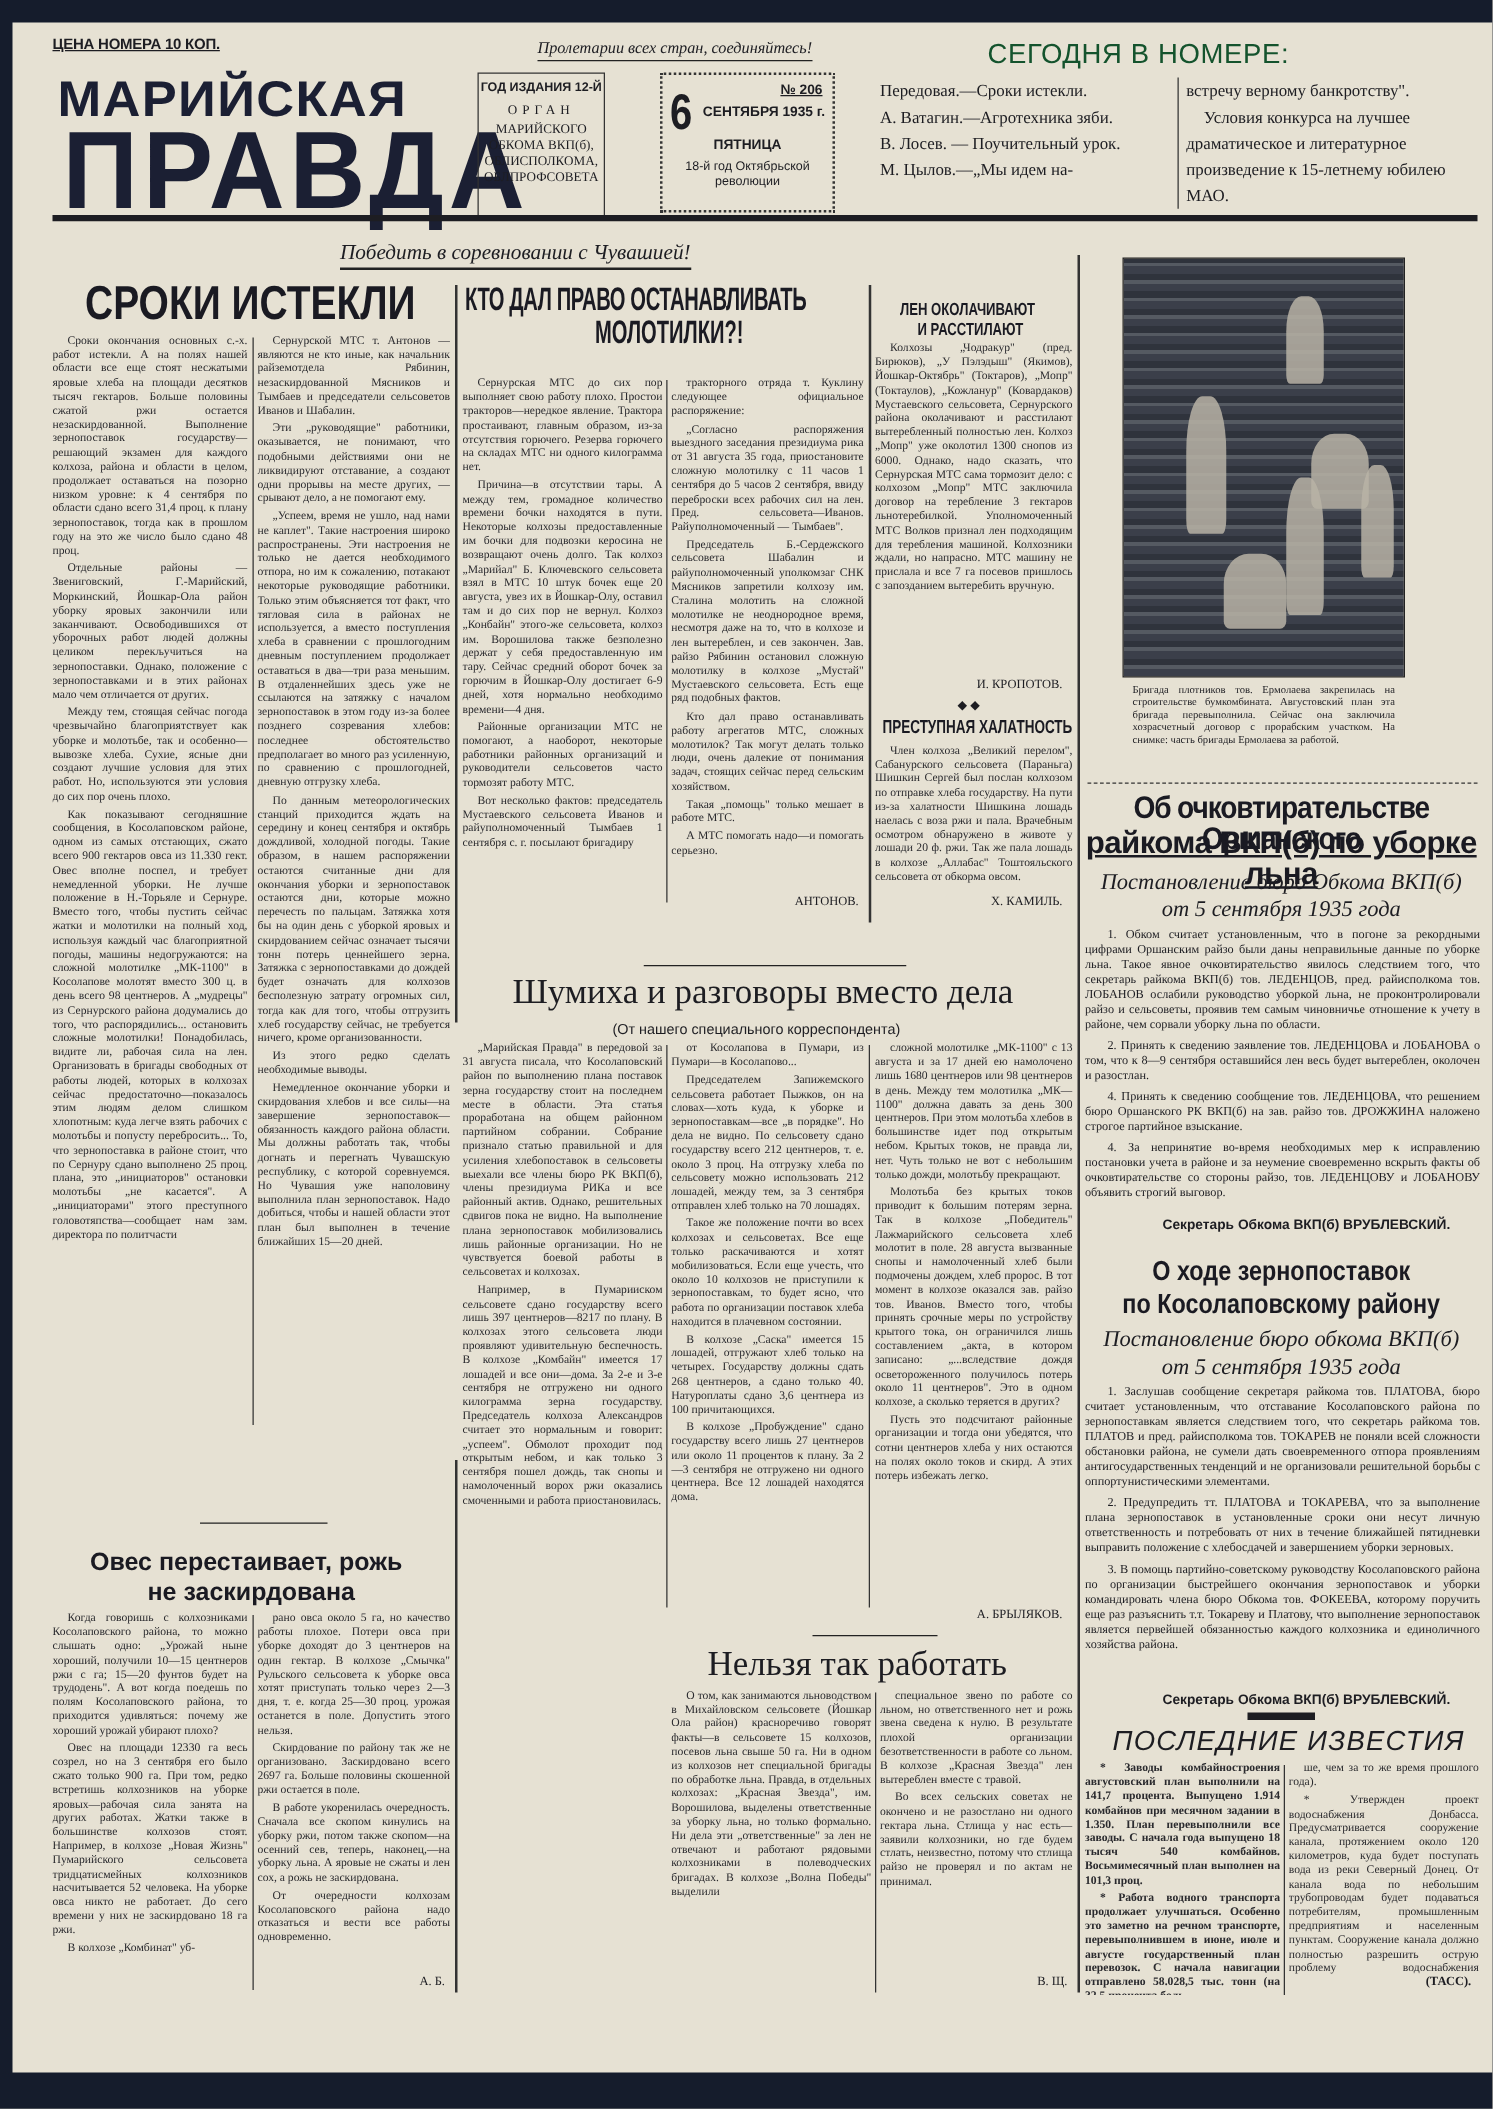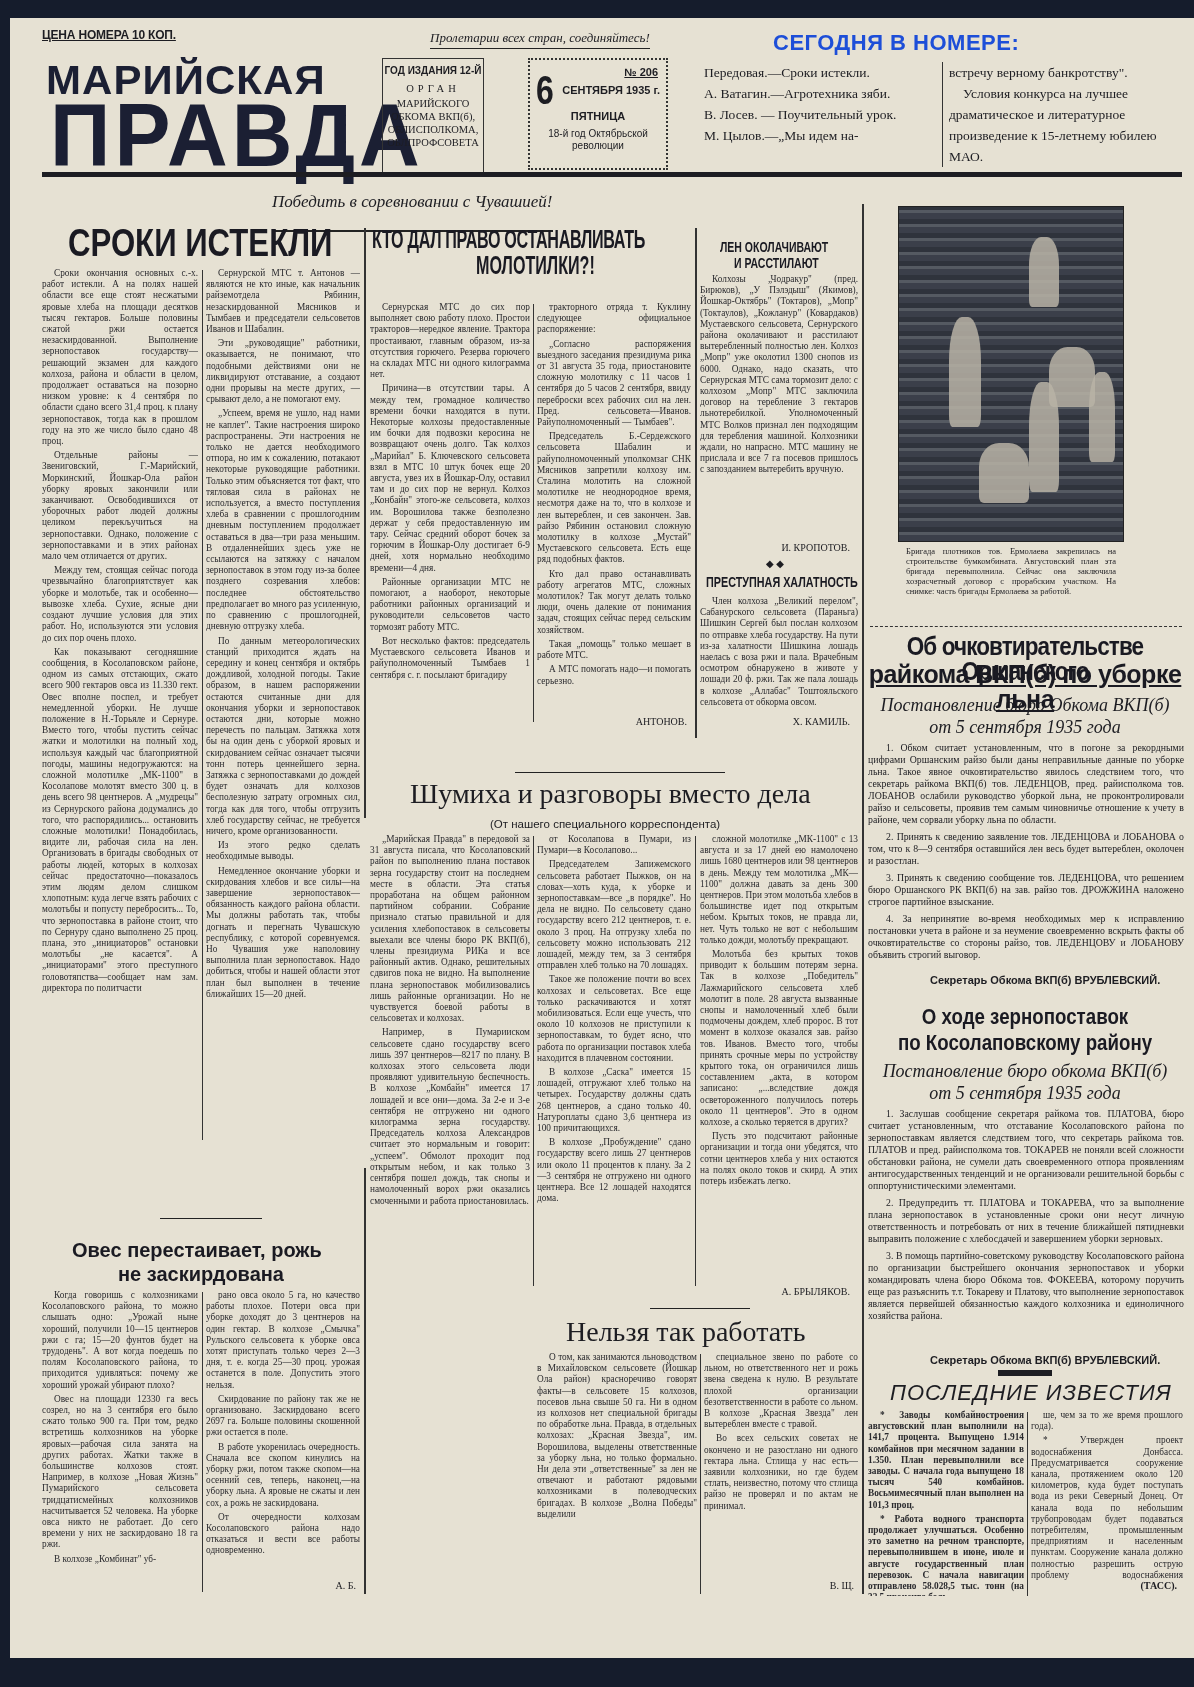--- a/index.html
+++ b/index.html
@@ -14,26 +14,26 @@
   .mast2{left:40px;top:76px;font-size:84px;font-weight:900;font-family:"Liberation Sans",sans-serif;letter-spacing:4px;color:#1b1f33;line-height:1;transform:scaleY(1.05);}
   .organ{left:372px;top:40px;width:100px;height:108px;border:1.5px solid #333;text-align:center;font-size:10.5px;line-height:1.25;padding-top:6px;}
   .organ .y{font-weight:bold;font-size:10px;}
   .organ .o{letter-spacing:4px;margin:4px 0 2px;}
   .datebox{left:518px;top:40px;width:136px;height:108px;border:2px dotted #333;text-align:center;}
   .datebox .d{position:absolute;left:6px;top:8px;font-size:40px;font-weight:bold;font-family:"Liberation Sans",sans-serif;transform:scaleX(0.8);transform-origin:left;}
   .datebox .n{position:absolute;right:8px;top:6px;font-size:11px;font-weight:bold;text-decoration:underline;font-family:"Liberation Sans",sans-serif;}
   .datebox .m{position:absolute;right:6px;top:24px;font-size:11px;font-weight:bold;font-family:"Liberation Sans",sans-serif;}
   .datebox .w{position:absolute;left:0;right:0;top:50px;font-size:11px;font-weight:bold;font-family:"Liberation Sans",sans-serif;}
   .datebox .r{position:absolute;left:0;right:0;top:68px;font-size:10px;line-height:1.2;font-family:"Liberation Sans",sans-serif;}
-  .today-title{left:763px;top:12px;font-size:22px;font-weight:700;font-family:"Liberation Sans",sans-serif;letter-spacing:0.5px;color:#1d4ed8;}
+  .today-title{left:780px;top:12px;font-size:22px;font-weight:400;font-family:"Liberation Sans",sans-serif;letter-spacing:0.5px;color:#14532d;}
   .today{left:694px;top:44px;width:480px;font-size:13.5px;line-height:21px;}
   .today .col{position:absolute;top:0;width:226px;}
   .today .c2{left:238px;border-left:1.5px solid #333;padding-left:6px;}
   .rule{background:#1d1d22;height:5px;}
-  .motto{left:262px;top:174px;font-size:17px;font-style:italic;border-bottom:2px solid #222;padding-bottom:18px;}
+  .motto{left:262px;top:174px;font-size:17px;font-style:italic;border-bottom:2px solid #222;padding-bottom:2px;}
   .vline{background:#333;width:1.5px;}
   .h1{font-family:"Liberation Sans",sans-serif;font-weight:bold;color:#1a1a22;line-height:1;white-space:nowrap;}
   .body{font-size:9.3px;line-height:11.2px;text-align:justify;color:#2a2a2e;overflow:hidden;}
   .body p{margin:0 0 3px 0;text-indent:12px;}
   .sign{font-size:10px;text-align:right;font-weight:bold;}
   .photo{left:888px;top:188px;width:224px;height:334px;background:
     repeating-linear-gradient(0deg,#3b3f4a 0 6px,#555a62 6px 9px,#2f333c 9px 14px);
     border:1px solid #222;}
   .photo .fig{position:absolute;border-radius:40% 40% 10% 10%;background:#b8b3a6;opacity:.85;}
   .caption{left:896px;top:528px;width:210px;font-size:8.5px;line-height:10px;text-align:justify;}
@@ -207,21 +207,21 @@
   <div class="abs caption">Бригада плотников тов. Ермолаева закрепилась на строительстве бумкомбината. Августовский план эта бригада перевыполнила. Сейчас она заключила хозрасчетный договор с прорабским участком. На снимке: часть бригады Ермолаева за работой.</div>
   <div class="abs wavy" style="left:860px;top:608px;width:312px;"></div>
 
   <div class="abs decree-title" style="left:856px;top:616px;width:318px;font-size:25px;transform:scaleX(0.9);transform-origin:center;letter-spacing:-1px;">Об очковтирательстве Оршанского</div>
   <div class="abs decree-title" style="left:856px;top:644px;width:318px;font-size:25px;letter-spacing:-0.5px;text-decoration:underline;">райкома ВКП(б) по уборке льна</div>
   <div class="abs decree-sub" style="left:856px;top:676px;width:318px;">Постановление бюро Обкома ВКП(б)</div>
   <div class="abs decree-sub" style="left:856px;top:698px;width:318px;">от 5 сентября 1935 года</div>
   <div class="abs num" style="left:858px;top:724px;width:316px;">
     <p>1. Обком считает установленным, что в погоне за рекордными цифрами Оршанским райзо были даны неправильные данные по уборке льна. Такое явное очковтирательство явилось следствием того, что секретарь райкома ВКП(б) тов. ЛЕДЕНЦОВ, пред. райисполкома тов. ЛОБАНОВ ослабили руководство уборкой льна, не проконтролировали райзо и сельсоветы, проявив тем самым чиновничье отношение к учету в районе, чем сорвали уборку льна по области.</p>
     <p>2. Принять к сведению заявление тов. ЛЕДЕНЦОВА и ЛОБАНОВА о том, что к 8—9 сентября оставшийся лен весь будет вытереблен, околочен и разостлан.</p>
-    <p>3. Принять к сведению сообщение тов. ЛЕДЕНЦОВА, что решением бюро Оршанского РК ВКП(б) на зав. райзо тов. ДРОЖЖИНА наложено строгое партийное взыскание.</p>
+    <p>4. Принять к сведению сообщение тов. ЛЕДЕНЦОВА, что решением бюро Оршанского РК ВКП(б) на зав. райзо тов. ДРОЖЖИНА наложено строгое партийное взыскание.</p>
     <p>4. За непринятие во-время необходимых мер к исправлению постановки учета в районе и за неумение своевременно вскрыть факты об очковтирательстве со стороны райзо, тов. ЛЕДЕНЦОВУ и ЛОБАНОВУ объявить строгий выговор.</p>
   </div>
   <div class="abs sans" style="left:920px;top:956px;font-size:11px;font-weight:bold;">Секретарь Обкома ВКП(б) ВРУБЛЕВСКИЙ.</div>
 
   <div class="abs decree-title" style="left:856px;top:988px;width:318px;font-size:22px;transform:scaleX(0.85);">О ходе зернопоставок</div>
   <div class="abs decree-title" style="left:856px;top:1014px;width:318px;font-size:22px;transform:scaleX(0.85);">по Косолаповскому району</div>
   <div class="abs decree-sub" style="left:856px;top:1042px;width:318px;">Постановление бюро обкома ВКП(б)</div>
   <div class="abs decree-sub" style="left:856px;top:1064px;width:318px;">от 5 сентября 1935 года</div>
   <div class="abs num" style="left:858px;top:1090px;width:316px;">
     <p>1. Заслушав сообщение секретаря райкома тов. ПЛАТОВА, бюро считает установленным, что отставание Косолаповского района по зернопоставкам является следствием того, что секретарь райкома тов. ПЛАТОВ и пред. райисполкома тов. ТОКАРЕВ не поняли всей сложности обстановки района, не сумели дать своевременного отпора проявлениям антигосударственных тенденций и не организовали решительной борьбы с оппортунистическими элементами.</p>

